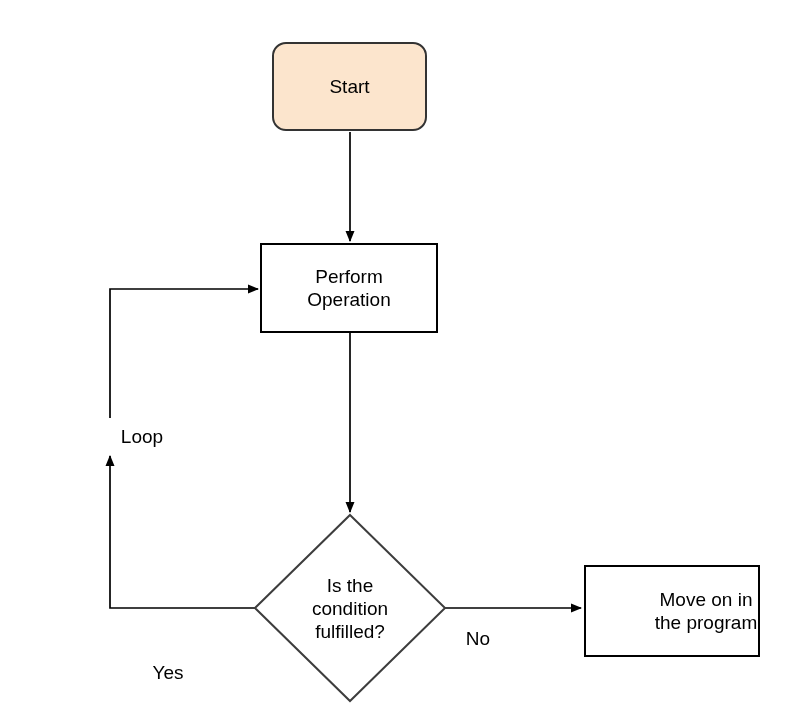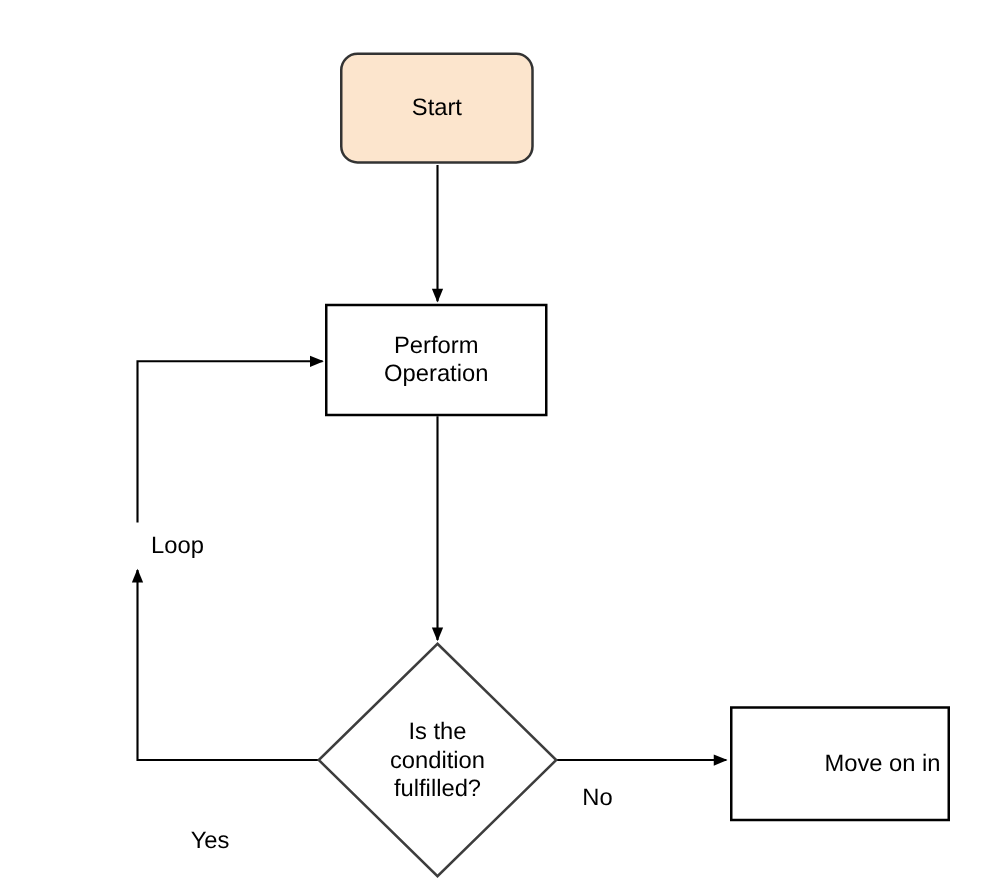--- a/index.html
+++ b/index.html
@@ -86,19 +86,20 @@
     <span>fulfilled?</span>
   </div>
 
   <div class="node-label" id="lbl-process">
     <span>Perform</span>
     <span>Operation</span>
   </div>
 
   <div class="node-label" id="lbl-moveon">
     <span>Move on in</span>
+    <span>the program</span>
   </div>
 
   <div class="edge-label" id="lbl-yes">Yes</div>
   <div class="edge-label" id="lbl-no">No</div>
   <div class="edge-label" id="lbl-loop">Loop</div>
 
 </div>
 
 </body></html>

